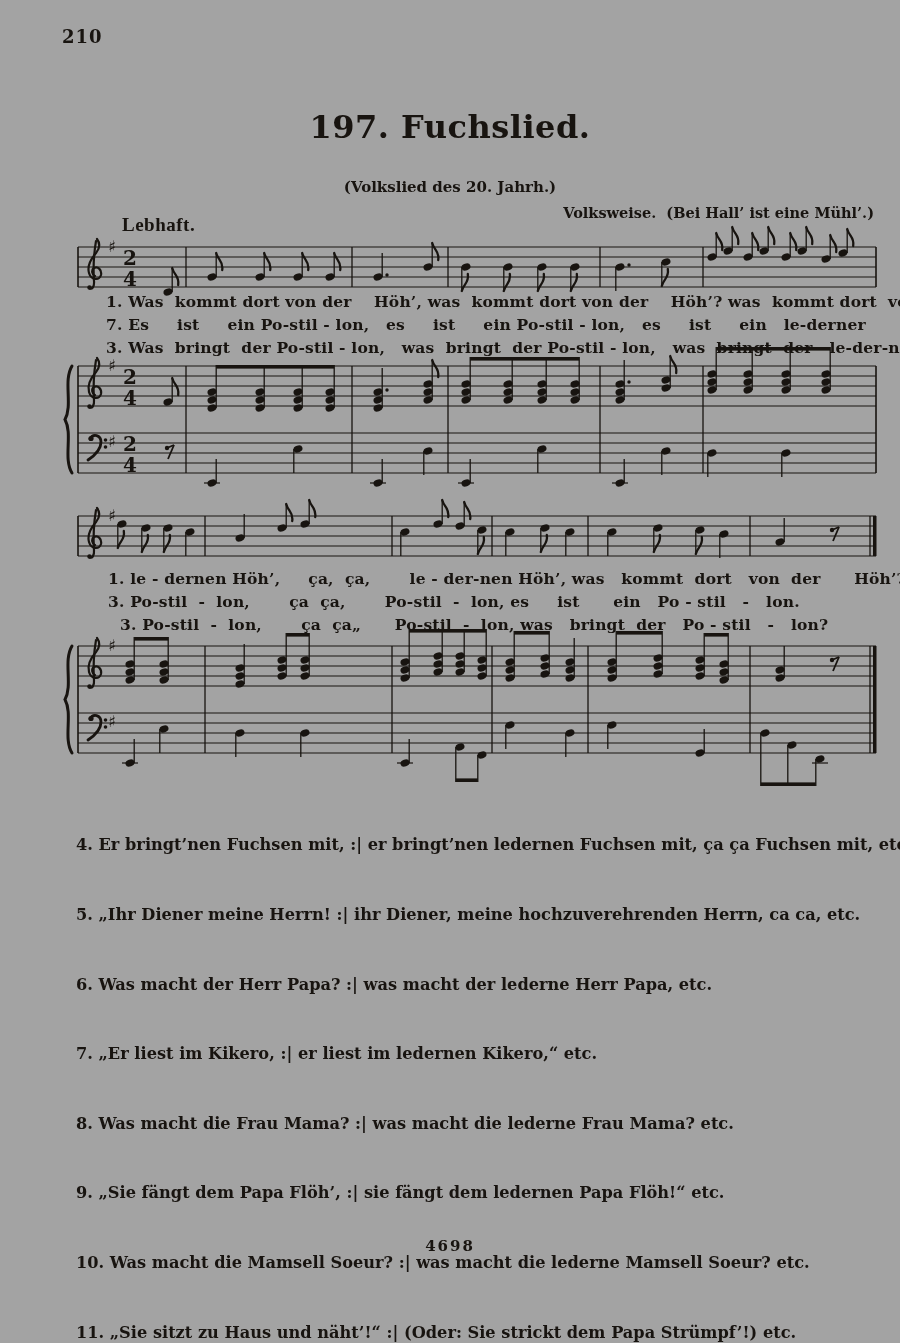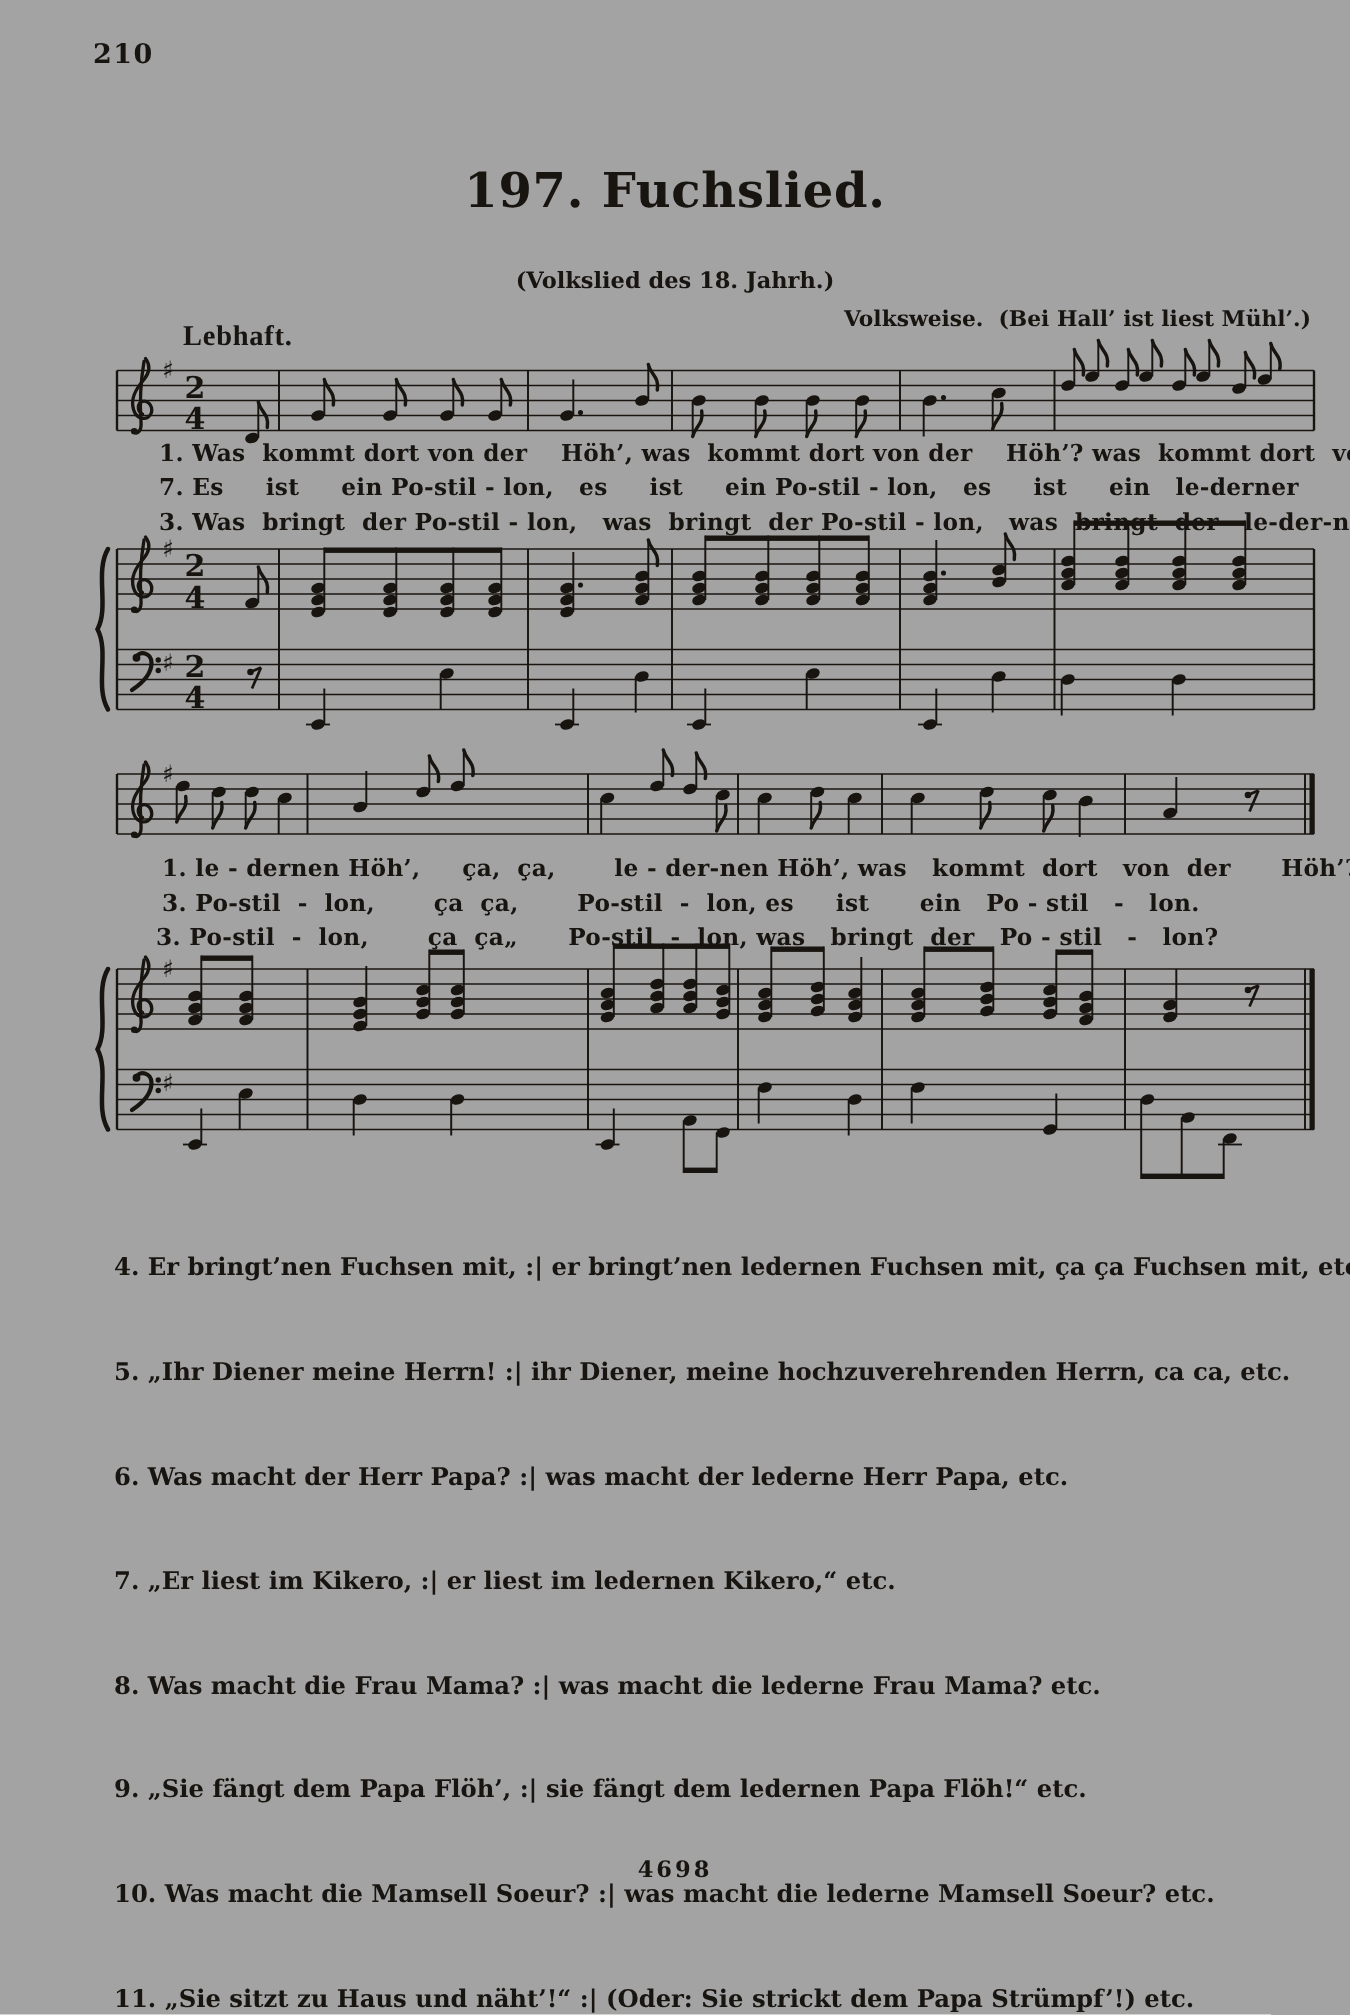--- a/index.html
+++ b/index.html
@@ -18,22 +18,22 @@
   .plate{left:0;top:1237px;width:100%;text-align:center;font-size:15px;letter-spacing:2px;}
   svg.music{position:absolute;left:0;top:0;pointer-events:none;}
 </style>
 </head>
 <body>
 
 <div class="page">
 
   <div class="abs b pageno">210</div>
   <div class="abs b title">197. Fuchslied.</div>
-  <div class="abs b subtitle">(Volkslied des 18. Jahrh.)</div>
-  <div class="abs b srcnote">Volksweise.  (Bei Hall’ ist liest Mühl’.)</div>
+  <div class="abs b subtitle">(Volkslied des 20. Jahrh.)</div>
+  <div class="abs b srcnote">Volksweise.  (Bei Hall’ ist eine Mühl’.)</div>
   <div class="abs b tempo">Lebhaft.</div>
 
   <svg class="music" width="900" height="1343" viewBox="0 0 900 1343">
       <g>
         <line x1="78" y1="247" x2="78" y2="287" stroke="#181410" stroke-width="1.6"></line>
         <line x1="78" y1="247" x2="876" y2="247" stroke="#181410" stroke-width="1.1"></line>
         <line x1="78" y1="257" x2="876" y2="257" stroke="#181410" stroke-width="1.1"></line>
         <line x1="78" y1="267" x2="876" y2="267" stroke="#181410" stroke-width="1.1"></line>
         <line x1="78" y1="277" x2="876" y2="277" stroke="#181410" stroke-width="1.1"></line>
         <line x1="78" y1="287" x2="876" y2="287" stroke="#181410" stroke-width="1.1"></line>
@@ -469,21 +469,21 @@
         <rect x="873" y="646" width="3.5" height="107" fill="#181410"></rect>
       </g>
     </svg>
 
   <div class="abs b lyr" style="left:106px;top:292px">1. Was  kommt dort von der    Höh’, was  kommt dort von der    Höh’? was  kommt dort  von der</div>
   <div class="abs b lyr" style="left:106px;top:315px">7. Es     ist     ein Po-stil - lon,   es     ist     ein Po-stil - lon,   es     ist     ein   le-derner</div>
   <div class="abs b lyr" style="left:106px;top:338px">3. Was  bringt  der Po-stil - lon,   was  bringt  der Po-stil - lon,   was  bringt  der   le-der-ne</div>
 
   <div class="abs b lyr" style="left:108px;top:569px">1. le - dernen Höh’,     ça,  ça,       le - der-nen Höh’, was   kommt  dort   von  der      Höh’?</div>
   <div class="abs b lyr" style="left:108px;top:592px">3. Po-stil  -  lon,       ça  ça,       Po-stil  -  lon, es     ist      ein   Po - stil   -   lon.</div>
-  <div class="abs b lyr" style="left:104px;top:615px">3. Po-stil  -  lon,       ça  ça„      Po-stil  -  lon, was   bringt  der   Po - stil   -   lon?</div>
+  <div class="abs b lyr" style="left:120px;top:615px">3. Po-stil  -  lon,       ça  ça„      Po-stil  -  lon, was   bringt  der   Po - stil   -   lon?</div>
 
   <div class="abs b verses">
     <div>4. Er bringt’nen Fuchsen mit, :| er bringt’nen ledernen Fuchsen mit, ça ça Fuchsen mit, etc.</div>
     <div>5. „Ihr Diener meine Herrn! :| ihr Diener, meine hochzuverehrenden Herrn, ca ca, etc.</div>
     <div>6. Was macht der Herr Papa? :| was macht der lederne Herr Papa, etc.</div>
     <div>7. „Er liest im Kikero, :| er liest im ledernen Kikero,“ etc.</div>
     <div>8. Was macht die Frau Mama? :| was macht die lederne Frau Mama? etc.</div>
     <div>9. „Sie fängt dem Papa Flöh’, :| sie fängt dem ledernen Papa Flöh!“ etc.</div>
     <div>10. Was macht die Mamsell Soeur? :| was macht die lederne Mamsell Soeur? etc.</div>
     <div>11. „Sie sitzt zu Haus und näht’!“ :| (Oder: Sie strickt dem Papa Strümpf’!) etc.</div>

